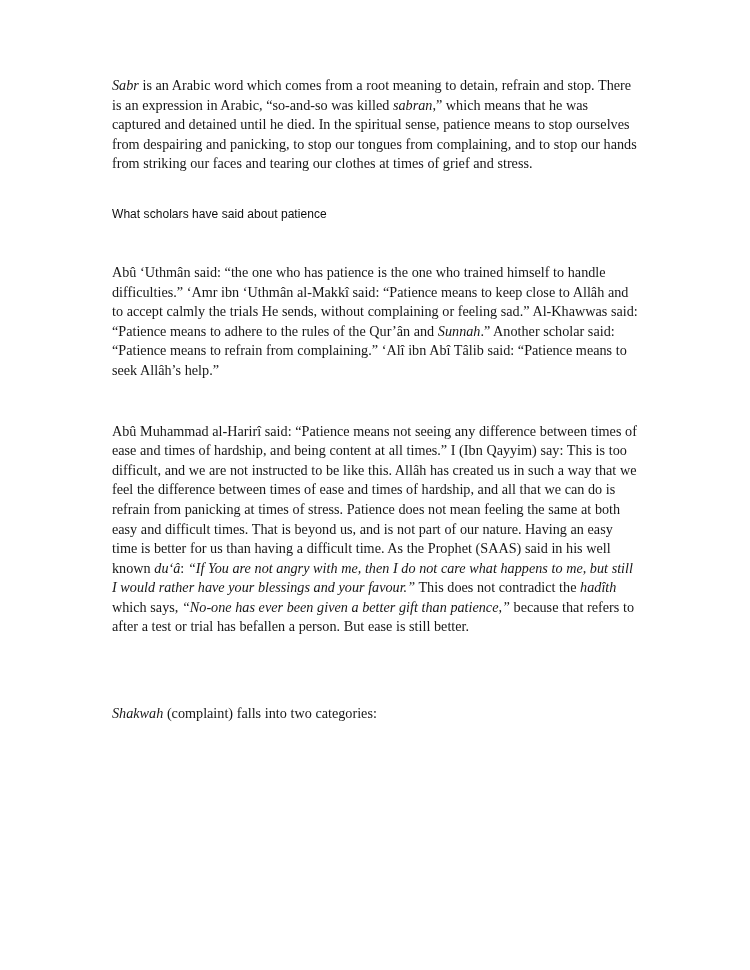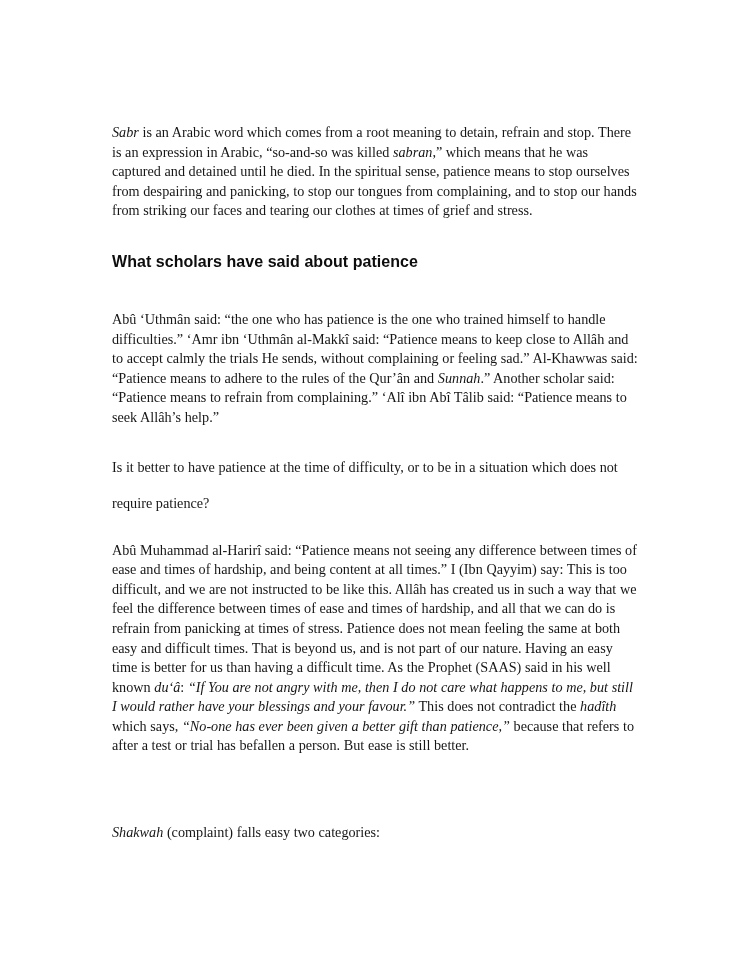--- a/index.html
+++ b/index.html
@@ -17,21 +17,20 @@
     -webkit-font-smoothing: antialiased;
   }
 
   #page {
     position: absolute;
     left: 0;
     top: 0;
     width: 750px;
     height: 722px;
     background: #ffffff;
-    margin-top: 47px;
   }
 
   #content {
     position: absolute;
     left: 112px;
     top: 76px;
     width: 527px;
   }
 
   .para {
@@ -39,22 +38,22 @@
     font-size: 14.2px;
     line-height: 19.6px;
     color: #161616;
     text-align: left;
     margin: 0;
     word-spacing: 0.1px;
   }
 
   .heading {
     font-family: "Liberation Sans", "DejaVu Sans", sans-serif;
-    font-size: 16px;
-    font-weight: bold;
+    font-size: 12px;
+    font-weight: normal;
     line-height: 15px;
     color: #0d0d0d;
     margin: 0;
     letter-spacing: 0.05px;
   }
   .heading i { font-style: italic; }
 
   .gap-after-p1 { height: 33px; }
   .gap-after-h1 { height: 21px; }
   .gap-after-p2 { height: 20px; }
@@ -79,24 +78,23 @@
     <div class="gap-after-p1"></div>
 
     <h2 class="heading"><span>What scholars have said about patience</span></h2>
     <div class="gap-after-h1"></div>
 
     <div class="gap-after-p2"></div>
 
     <p class="para"><span>Abû ʻUthmân said: “the one who has patience is the one who trained himself to handle difficulties.” ʻAmr ibn ʻUthmân al-Makkî said: “Patience means to keep close to Allâh and to accept calmly the trials He sends, without complaining or feeling sad.” Al-Khawwas said: “Patience means to adhere to the rules of the Qur’ân and </span><i>Sunnah</i><span>.” Another scholar said: “Patience means to refrain from complaining.” ʻAlî ibn Abî Tâlib said: “Patience means to seek Allâh’s help.”</span></p>
     <div class="gap-after-p3"></div>
 
-    <p class="para spaced"><span>Is it better to have patience at the time of difficulty, or to be in a situation which does not require patience?</span></p>
     <div class="gap-after-p4"></div>
 
     <p class="para"><span>Abû Muhammad al-Harirî said: “Patience means not seeing any difference between times of ease and times of hardship, and being content at all times.” I (Ibn Qayyim) say: This is too difficult, and we are not instructed to be like this. Allâh has created us in such a way that we feel the difference between times of ease and times of hardship, and all that we can do is refrain from panicking at times of stress. Patience does not mean feeling the same at both easy and difficult times. That is beyond us, and is not part of our nature. Having an easy time is better for us than having a difficult time. As the Prophet (SAAS) said in his well known </span><i>duʻâ</i><span>: </span><i>“If You are not angry with me, then I do not care what happens to me, but still I would rather have your blessings and your favour.”</i><span> This does not contradict the </span><i>hadîth</i><span> which says, </span><i>“No-one has ever been given a better gift than patience,”</i><span> because that refers to after a test or trial has befallen a person. But ease is still better.</span></p>
     <div class="gap-after-p6"></div>
 
     <div class="gap-after-h2"></div>
 
-    <p class="para"><i>Shakwah</i><span> (complaint) falls easy two categories:</span></p>
+    <p class="para"><i>Shakwah</i><span> (complaint) falls into two categories:</span></p>
 
   </div>
 </div>
 
 </body></html>

